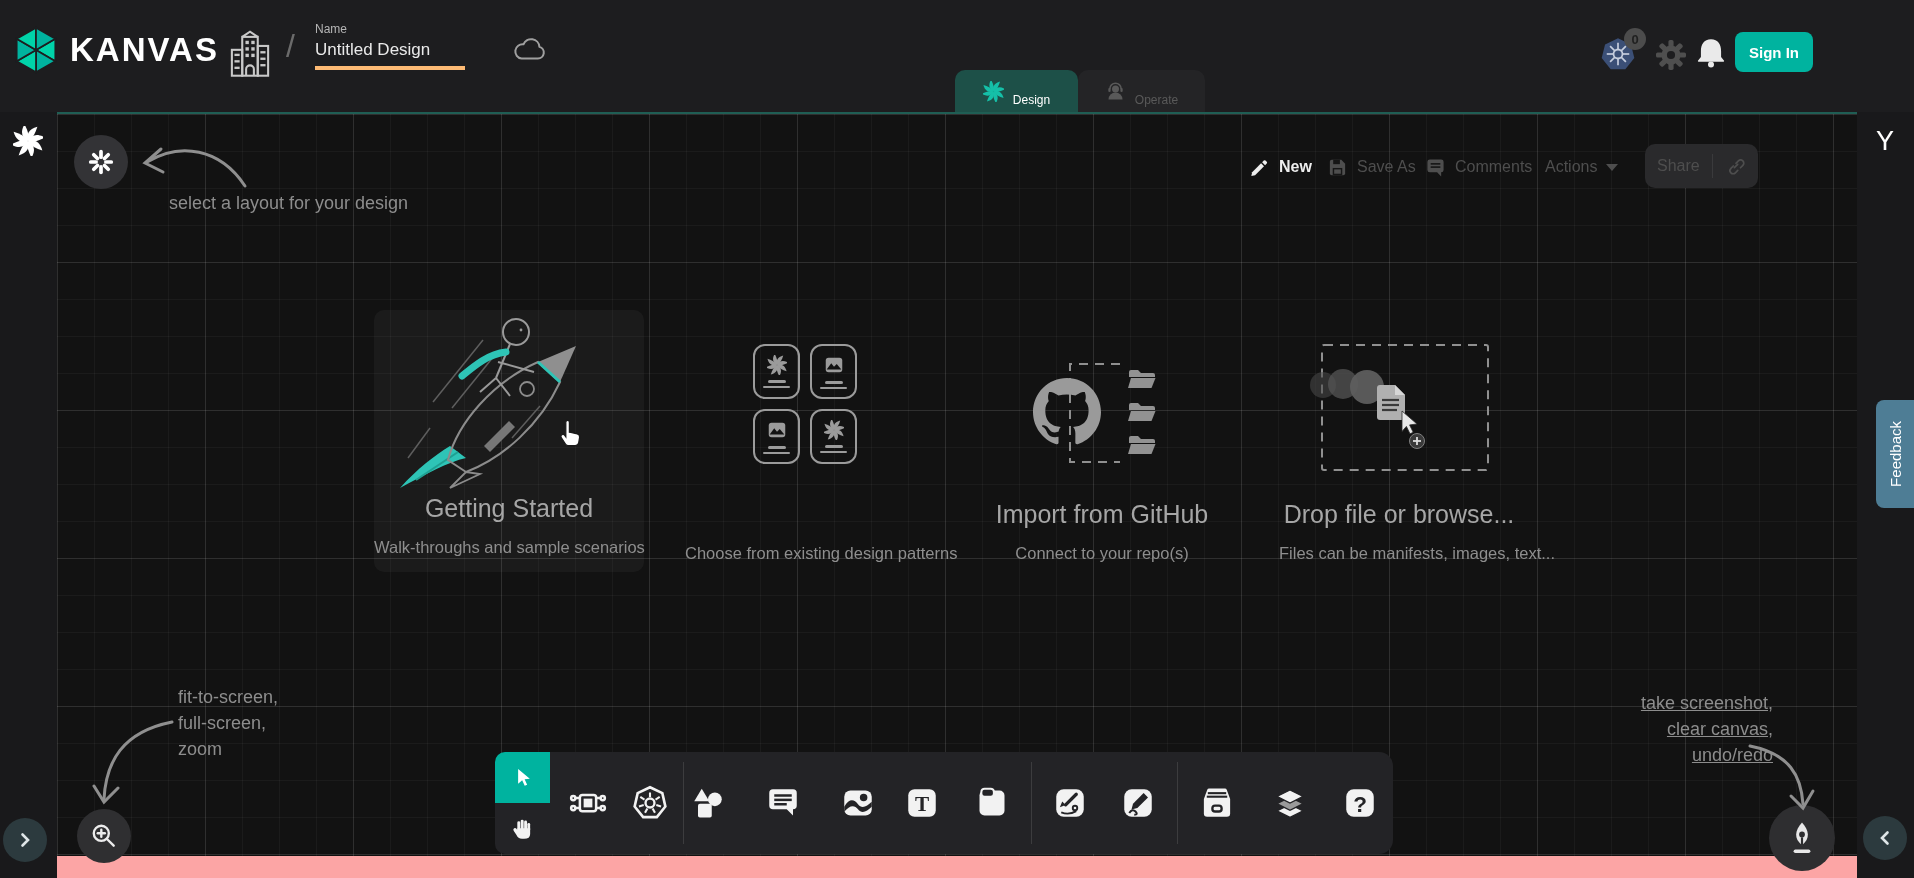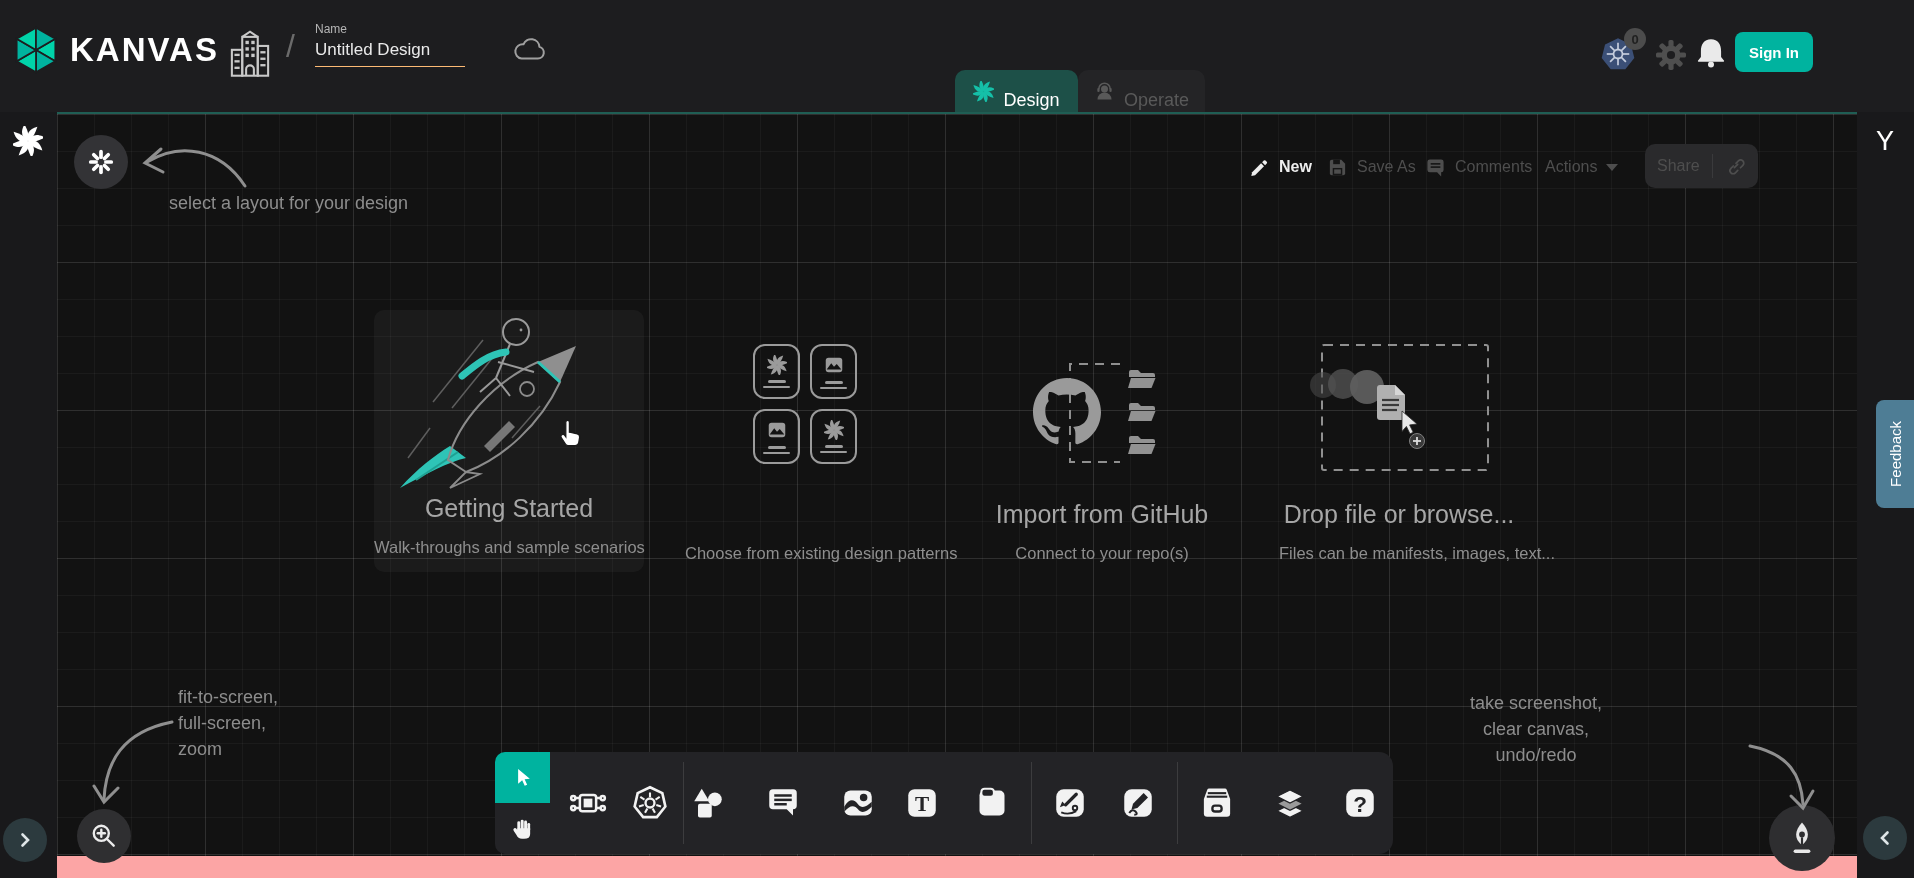--- a/index.html
+++ b/index.html
@@ -13,31 +13,31 @@
 
   
   #header { position:absolute; left:0; top:0; width:1914px; height:112px; background:#1d1d1f; }
   .brand-wrap { position:absolute; left:12px; top:26px; display:flex; align-items:center; gap:10px; }
   .brand-text { color:#ffffff; font-size:33px; font-weight:800; letter-spacing:2px; }
   .org-icon { position:absolute; left:228px; top:28px; }
   .path-sep { position:absolute; left:286px; top:28px; font-size:32px; font-weight:300; color:#6b6b6b; }
   .name-field { position:absolute; left:315px; top:22px; width:150px; }
   .name-label { font-size:12px; color:#b5b5b5; }
   .name-input {
-    width:150px; background:transparent; border:none; border-bottom:1px solid #fdba74;
+    width:150px; background:transparent; border:none; border-bottom:4px solid #fdba74;
     color:#e9e9e9; font-size:17px; padding:4px 0 6px 0; outline:none;
     font-family:"Liberation Sans",sans-serif;
   }
   .cloud-wrap { position:absolute; left:512px; top:36px; }
 
   .tab { position:absolute; top:70px; height:42px; border-radius:10px 10px 0 0;
          display:flex; align-items:center; justify-content:center; gap:9px; cursor:pointer; }
   .tab-design { left:955px; width:123px; background:#1d5048; color:#fff; }
   .tab-operate { left:1078px; width:127px; background:#242426; color:#595959; }
-  .tab-label { font-size:18px;margin-top:18px; }
+  .tab-label { font-size:12px;margin-top:18px; }
   .k8s-btn { position:absolute; left:1600px; top:36px; width:36px; height:36px; cursor:pointer; }
   .k8s-badge { position:absolute; left:1624px; top:28px; width:22px; height:22px; border-radius:50%;
     background:#4c4c4c; color:#1f1f1f; font-size:13px; font-weight:bold;
     display:flex; align-items:center; justify-content:center; }
   .gear-btn { position:absolute; left:1656px; top:40px; cursor:pointer; }
   .bell-btn { position:absolute; left:1696px; top:37px; cursor:pointer; }
   .signin-btn { position:absolute; left:1735px; top:32px; width:78px; height:40px;
     background:#00B39F; border:none; border-radius:8px; color:#fff; font-size:15px;
     font-weight:bold; cursor:pointer; font-family:"Liberation Sans",sans-serif; }
 
@@ -60,21 +60,21 @@
       linear-gradient(to right, rgba(255,255,255,.04) 1px, transparent 1px),
       linear-gradient(to bottom, rgba(255,255,255,.04) 1px, transparent 1px);
     background-size:148px 148px, 148px 148px, 37px 37px, 37px 37px;
     border-top:2px solid #1f5e54;
   }
   .layout-btn { position:absolute; left:17px; top:21px; width:54px; height:54px; border-radius:50%;
     background:#333336; display:flex; align-items:center; justify-content:center; cursor:pointer; }
   .hint { color:#8d8d8d; font-size:18px; line-height:26px; }
   .hint-layout { position:absolute; left:112px; top:76px; }
   .hints-bl { position:absolute; left:121px; top:570px; }
-  .hints-br { position:absolute; left:1374px; top:576px; width:210px; text-align:center; }
+  .hints-br { position:absolute; left:1506px; top:576px; width:210px; text-align:right;text-decoration:underline; }
   .arrow-svg { position:absolute; pointer-events:none; }
 
   
   .cact { position:absolute; top:40px; height:26px; display:flex; align-items:center; gap:9px; cursor:pointer; }
   .cact-label { font-size:16px; }
   .lbl-bright { color:#ededed; font-weight:bold; }
   .lbl-dim { color:#4e4e4e; }
   .caret-down { width:0; height:0; border-left:6px solid transparent; border-right:6px solid transparent;
     border-top:7px solid #4e4e4e; }
   .share-box { position:absolute; left:1588px; top:30px; width:113px; height:44px; background:#2a2a2c;

